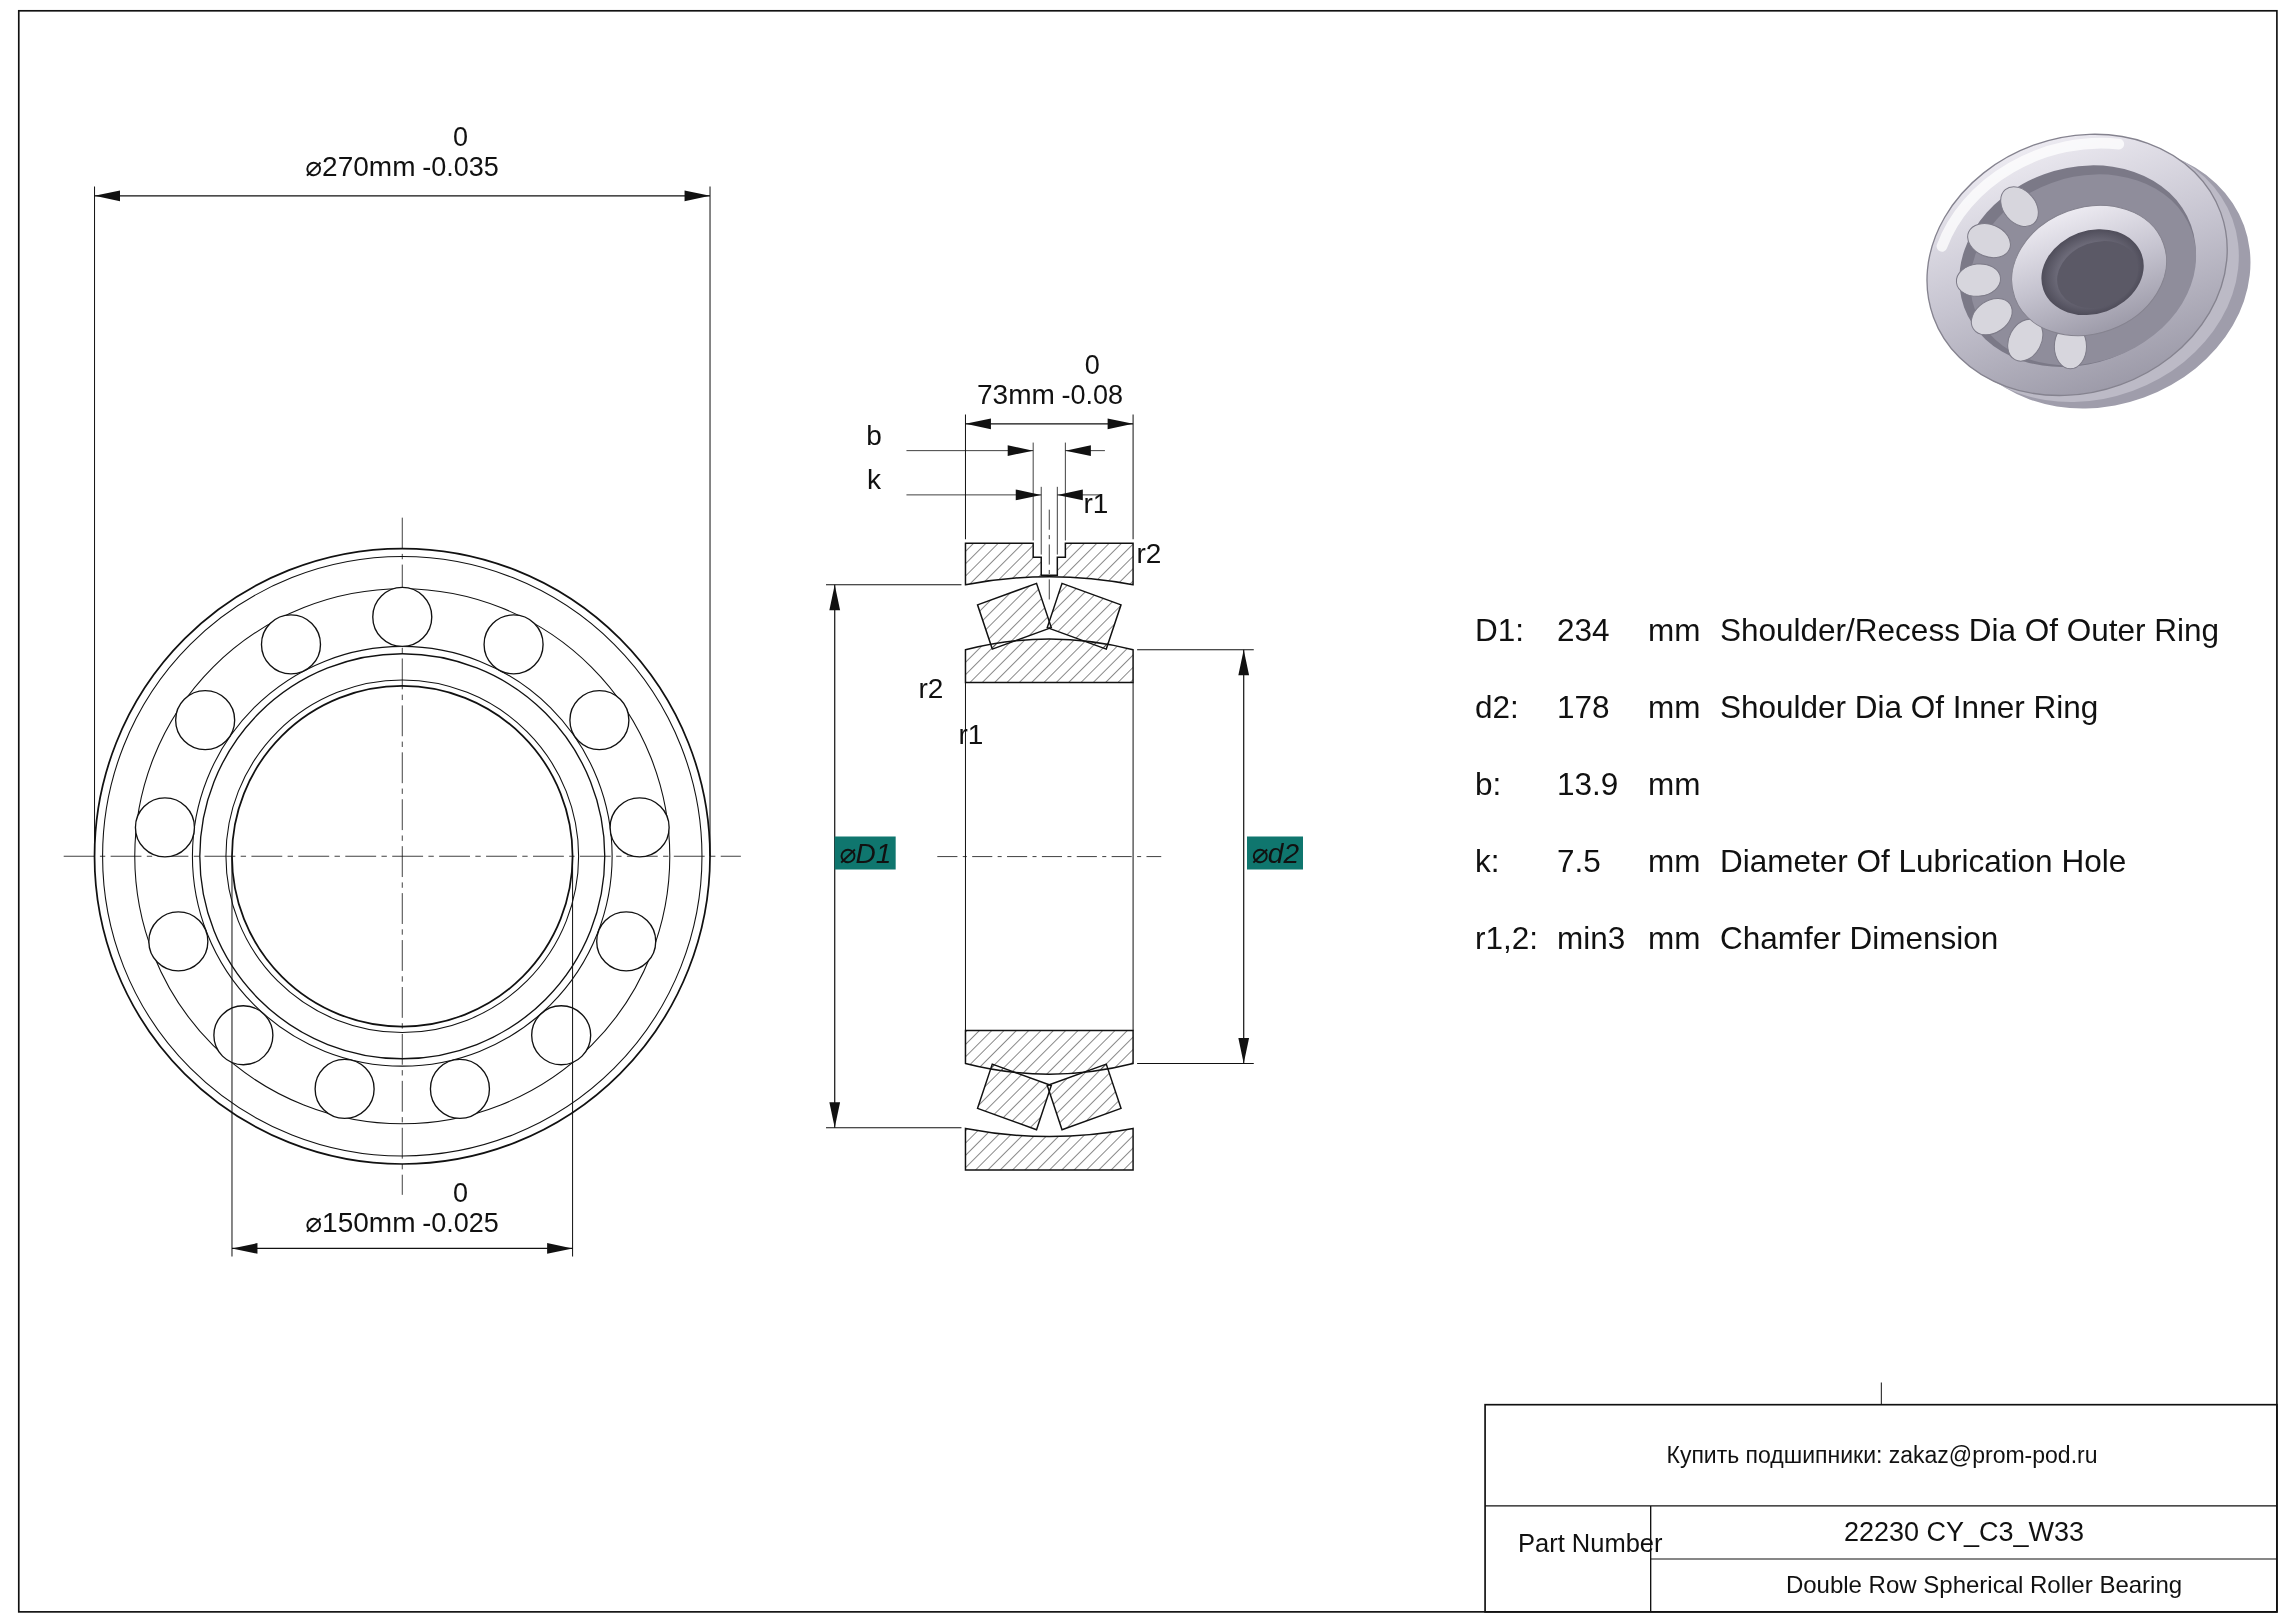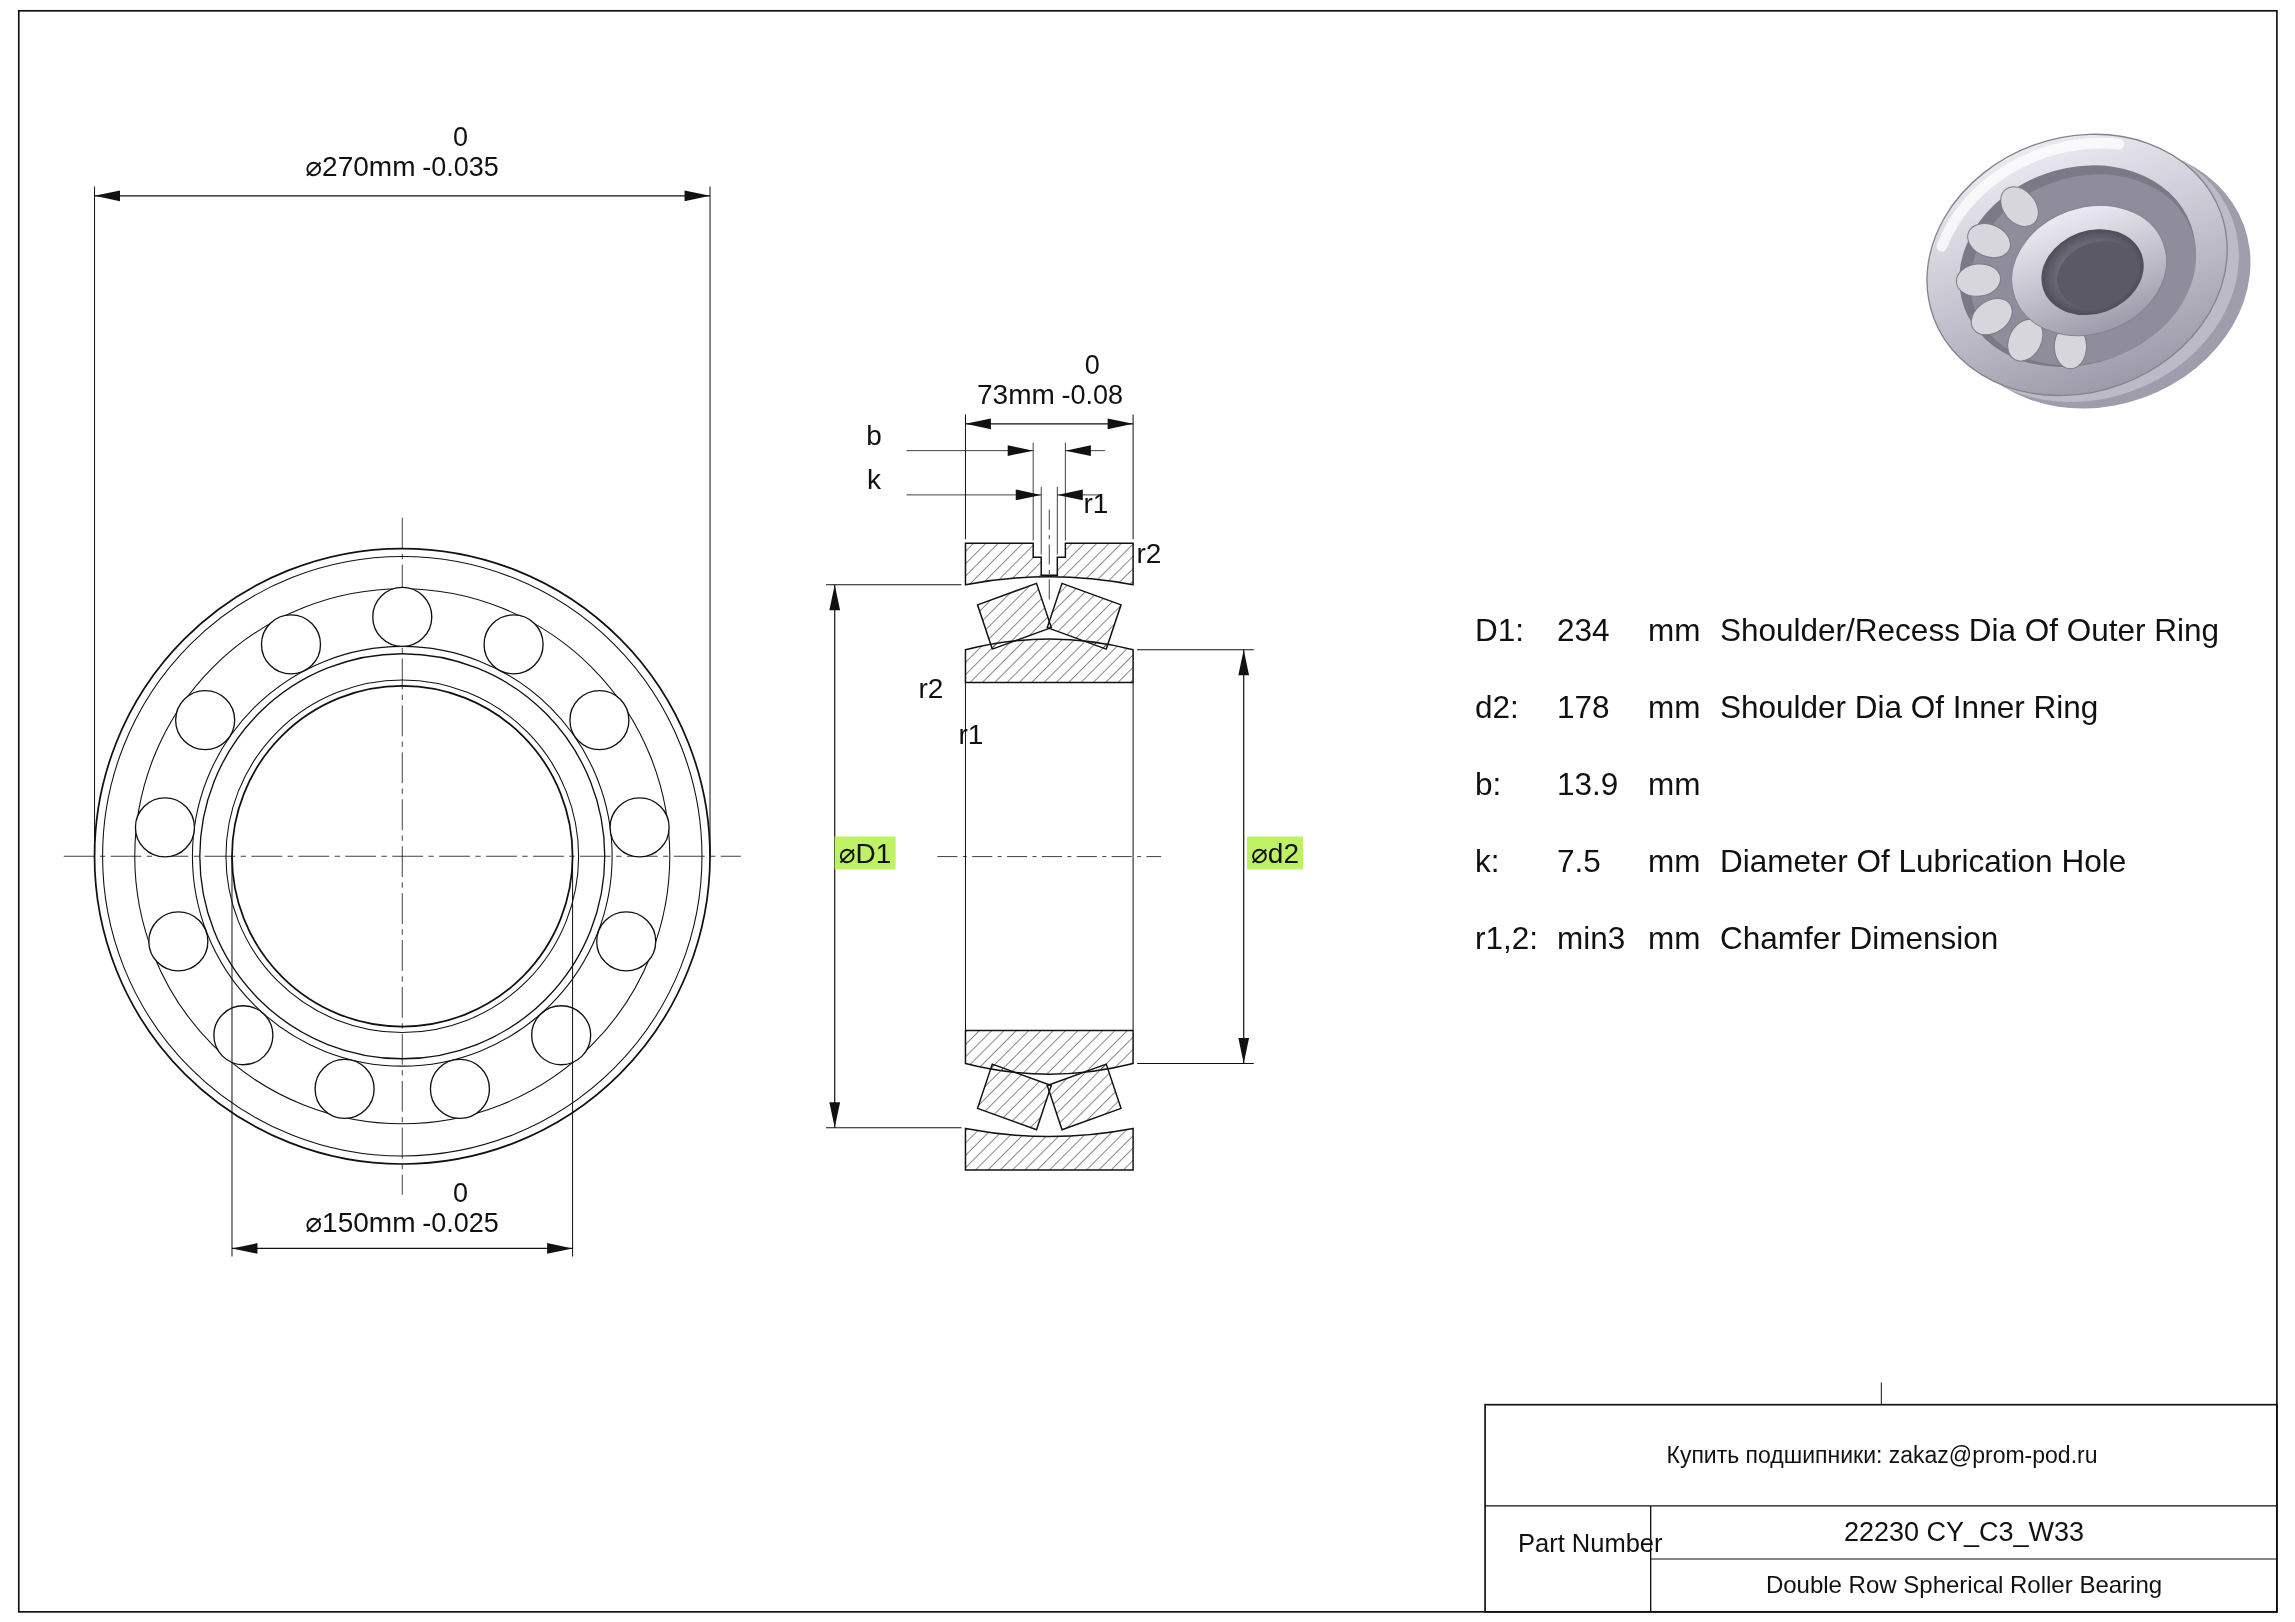--- a/index.html
+++ b/index.html
@@ -4,31 +4,31 @@
 <style>
   html,body{margin:0;padding:0;width:2295px;height:1622px;background:#fff;
     font-family:"Liberation Sans","DejaVu Sans",sans-serif;color:#111;overflow:hidden;}
   #stage{position:relative;width:2295px;height:1622px;background:#fff;}
   svg.draw{position:absolute;left:0;top:0;}
   .ov{position:absolute;color:#111;}
   .dim-label{display:flex;align-items:flex-end;white-space:nowrap;font-size:28px;transform:translateX(-50%);}
   .dim-label .main{line-height:1.12;}
   .tol{display:flex;flex-direction:column;align-items:center;line-height:1.12;margin-left:6.7px;font-size:27px;}
   .lbl{font-size:28px;transform:translate(-50%,-50%);white-space:nowrap;}
-  .lbl.bg{background:#bef264;padding:0 4px;}
+  .lbl.bg{background:#0f766e;padding:0 4px;font-style:italic;}
   .specs{display:flex;flex-direction:column;gap:40px;font-size:31.5px;width:798px;}
   .spec-row{display:flex;align-items:baseline;}
   .spec-row .c1{width:82px;}
   .spec-row .c2{width:91px;}
   .spec-row .c3{width:72px;}
   .spec-row .c4{flex:1;}
   .contact{font-size:23px;transform:translate(-50%,-50%);white-space:nowrap;}
   .part-label{font-size:25.5px;line-height:1.35;width:148px;}
   .part-number{font-size:27px;transform:translate(-50%,-50%);white-space:nowrap;}
-  .part-desc{font-size:24px;transform:translate(-50%,-50%);white-space:nowrap;}
+  .part-desc{font-size:24px;transform:translate(-50%,-50%);white-space:nowrap;margin-left:20px;}
 </style>
 </head>
 <body>
 
 <div id="stage">
 
   <svg class="draw" width="2295" height="1622" viewBox="0 0 3423 2419">
     <defs>
       <pattern id="hatch" width="13" height="13" patternUnits="userSpaceOnUse" patternTransform="rotate(45)">
         <line x1="0" y1="0" x2="0" y2="13" stroke="#222" stroke-width="1.6"></line>

